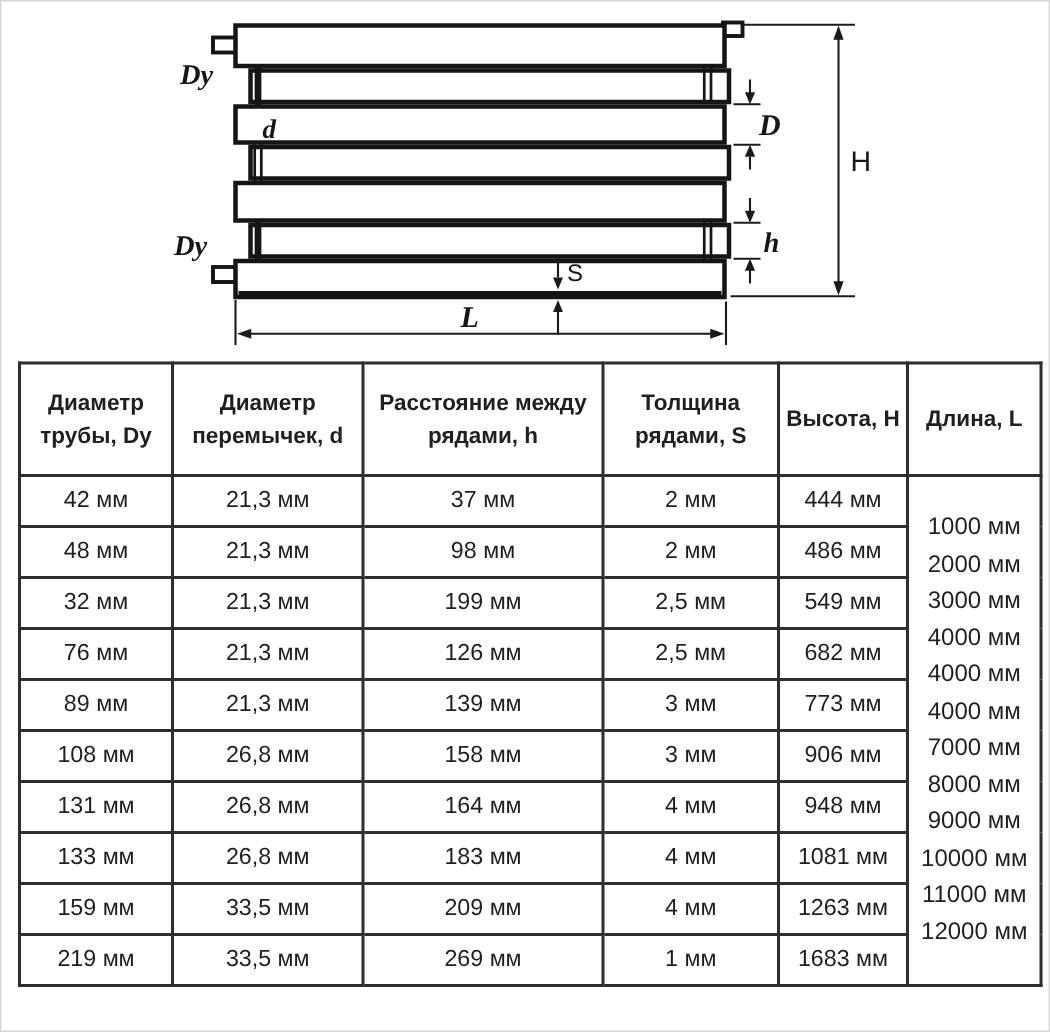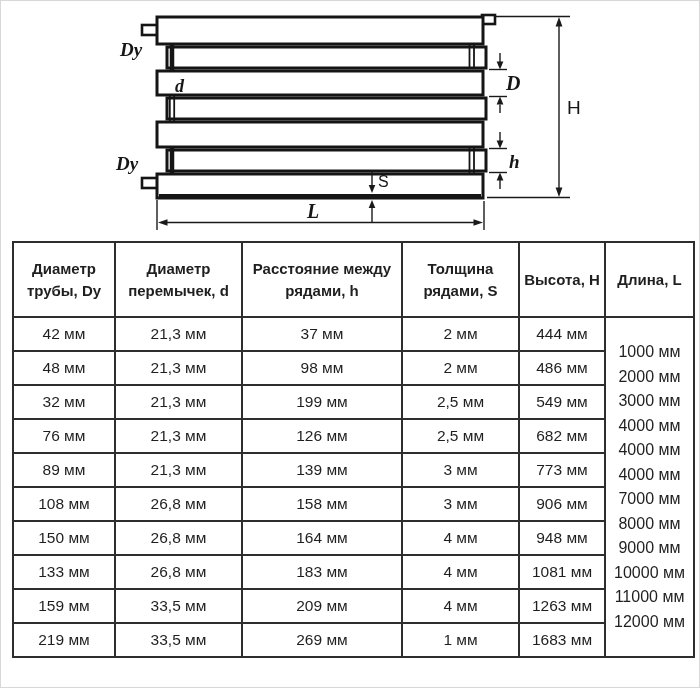--- a/index.html
+++ b/index.html
@@ -192,21 +192,21 @@
           <td>773 мм</td>
         </tr>
         <tr>
           <td>108 мм</td>
           <td>26,8 мм</td>
           <td>158 мм</td>
           <td>3 мм</td>
           <td>906 мм</td>
         </tr>
         <tr>
-          <td>150 мм</td>
+          <td>131 мм</td>
           <td>26,8 мм</td>
           <td>164 мм</td>
           <td>4 мм</td>
           <td>948 мм</td>
         </tr>
         <tr>
           <td>133 мм</td>
           <td>26,8 мм</td>
           <td>183 мм</td>
           <td>4 мм</td>

